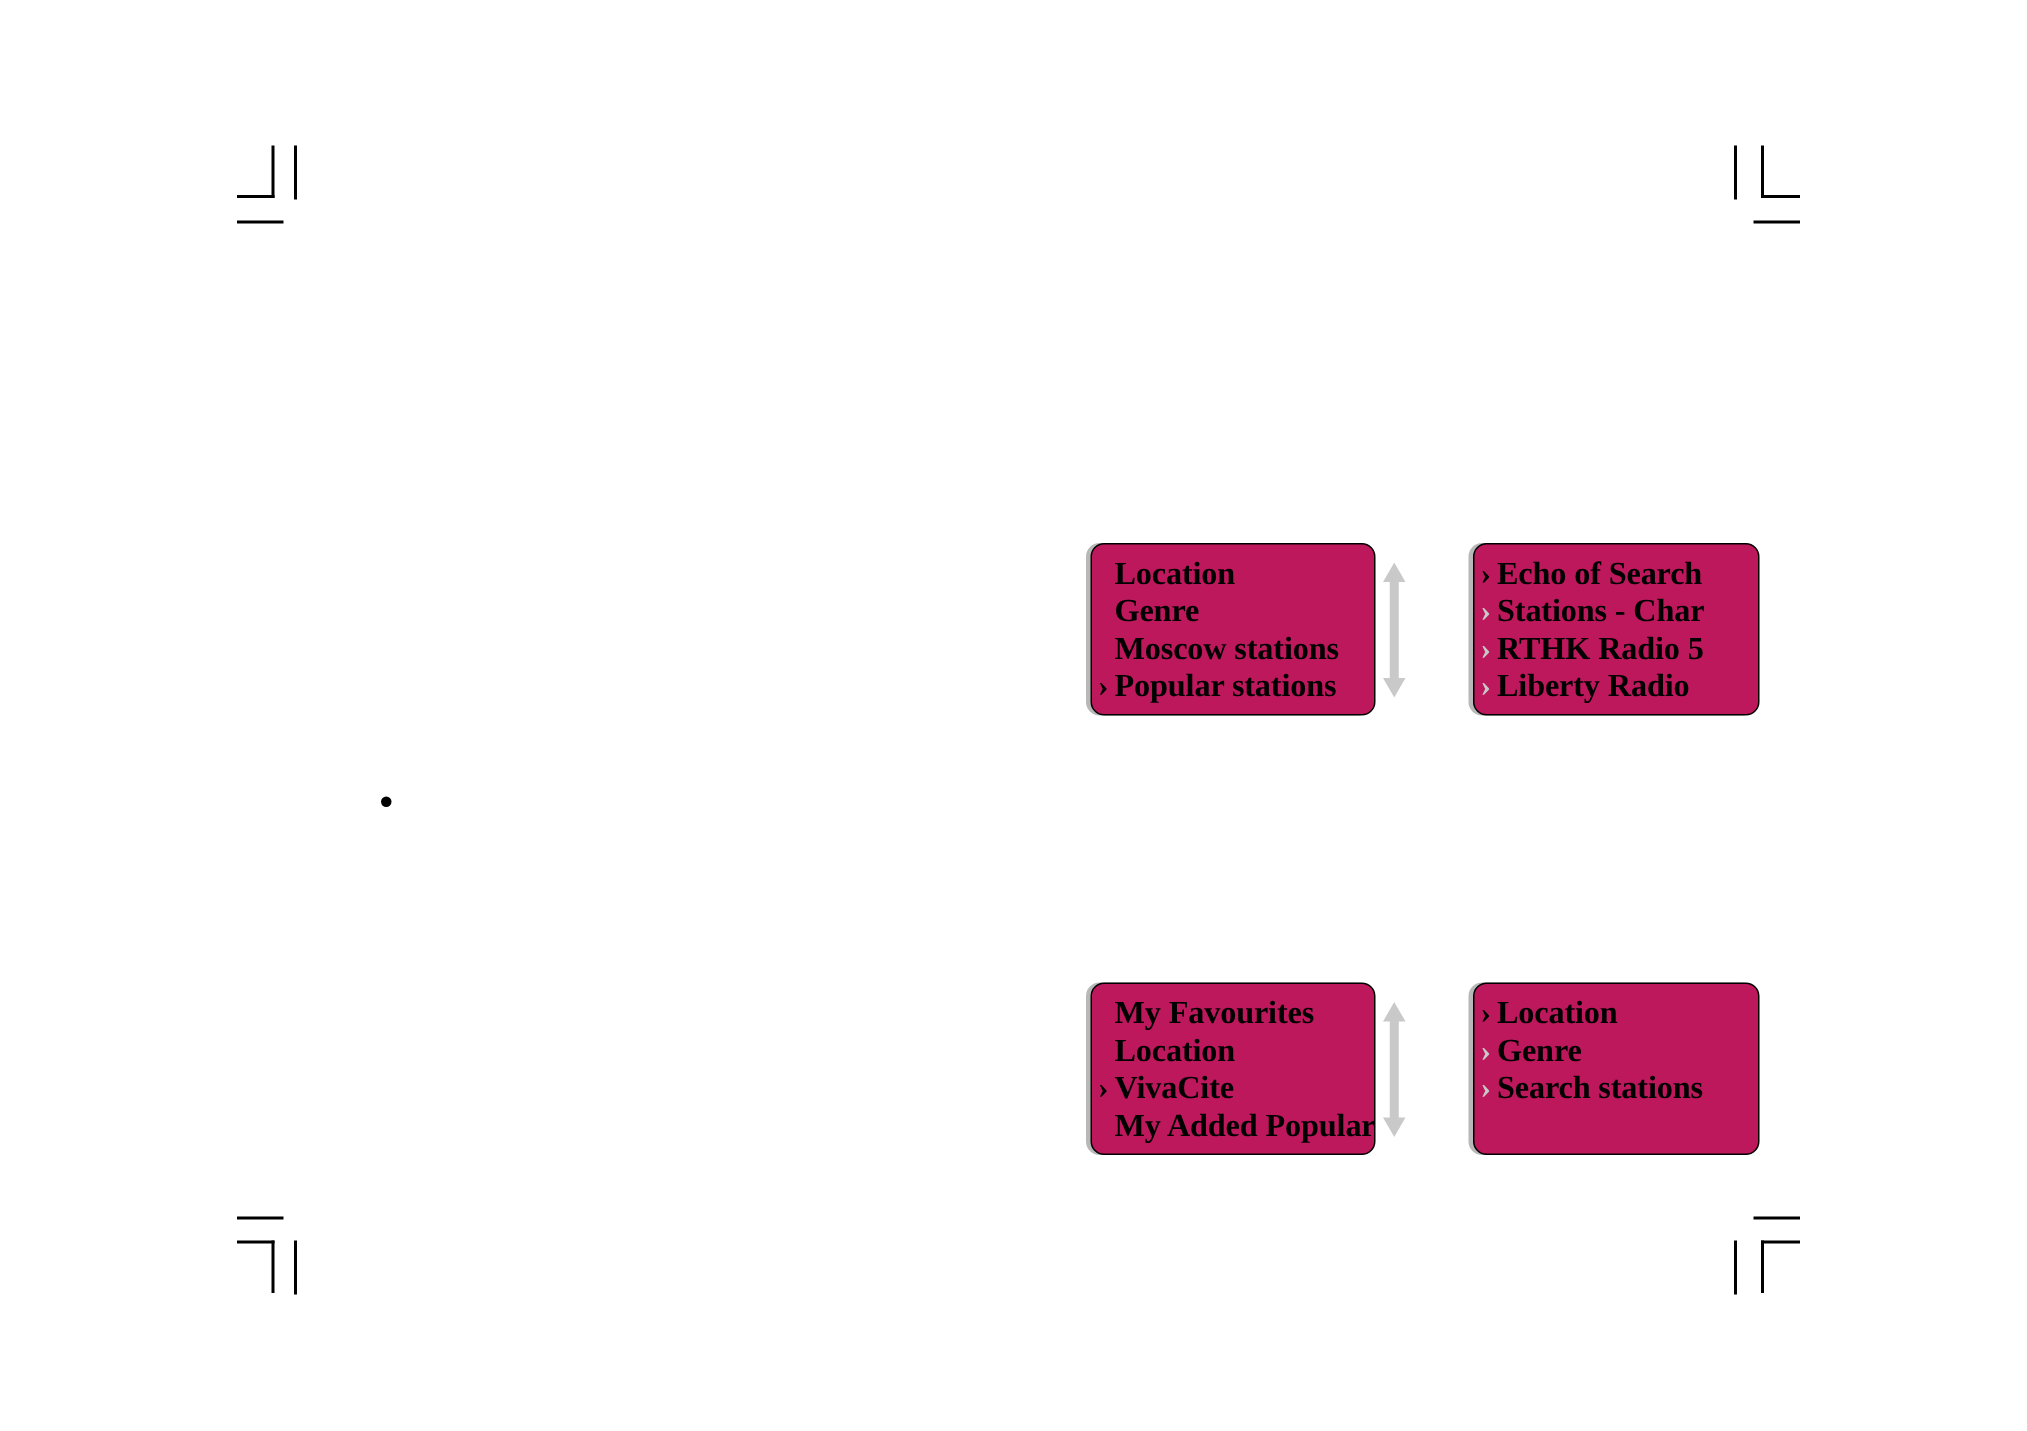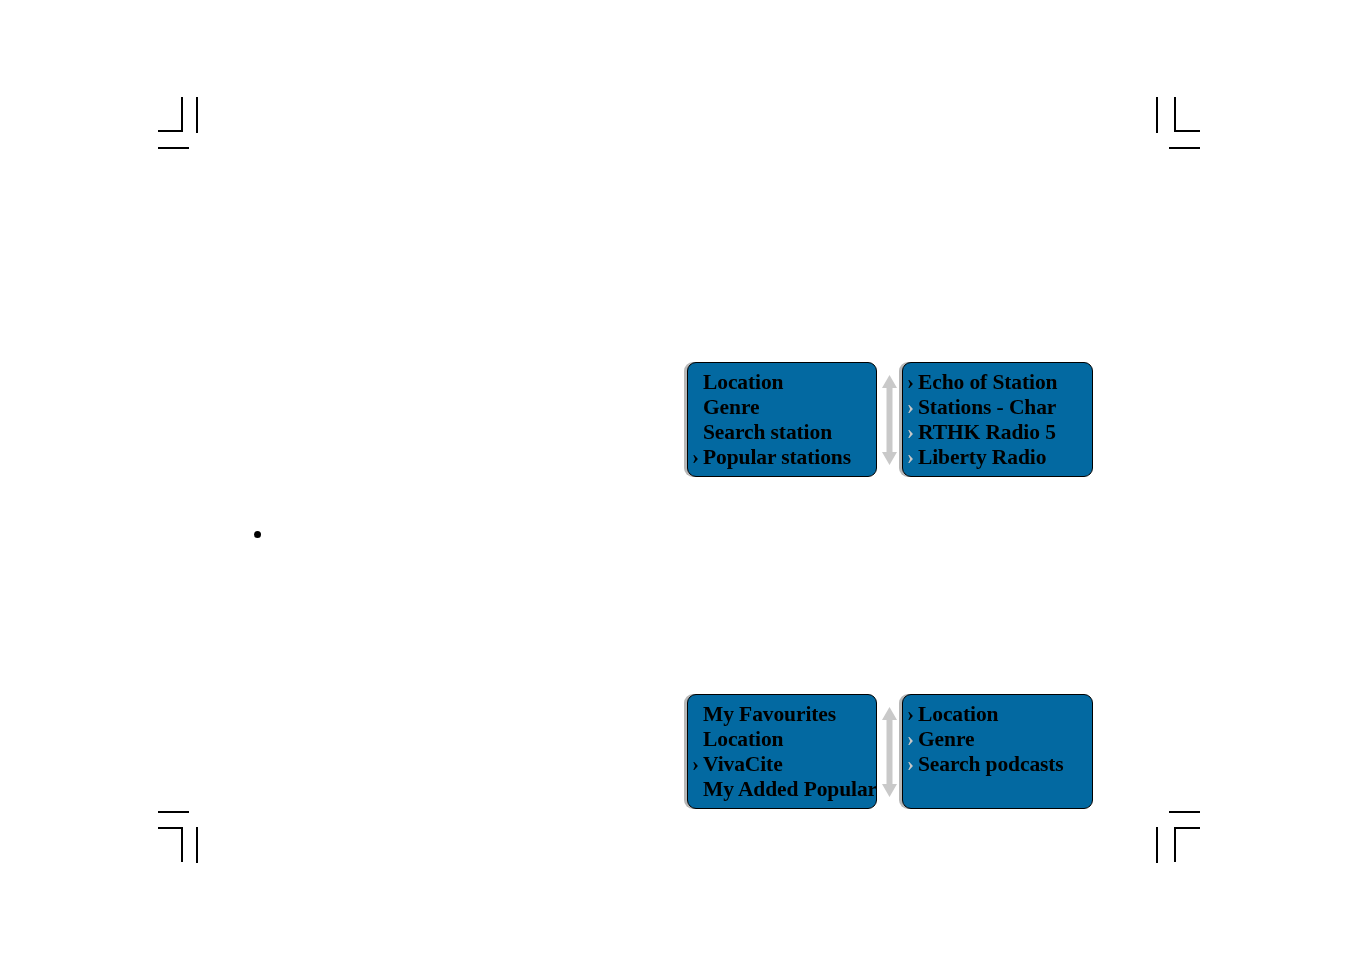--- a/index.html
+++ b/index.html
@@ -75,30 +75,31 @@
     border-radius: 50%;
   }
 
   
   .screen-group {
     position: absolute;
     display: flex;
     align-items: center;
   }
   .group-top    { left: 687px; top: 362px; }
-  .group-bottom { left: 687px; top: 694px; }
+  .group-bottom { left: 687px; top: 655px; }
 
   .lcd {
     position: relative;
-    background: #0369a1;
+    background: #be185d;
     border: 1.6px solid #000000;
     border-radius: 9px;
     box-shadow: -3px 0 0 0 #b8b8b8;
     overflow: hidden;
     flex: 0 0 auto;
+    margin-left: 40px;
   }
 
   .lcd-left  { width: 190px; height: 115px; padding: 7px 0 0 0; }
   .lcd-right { width: 191px; height: 115px; padding: 7px 0 0 0; }
 
   .lcd-row {
     display: flex;
     align-items: baseline;
     height: 25px;
     white-space: nowrap;
@@ -177,38 +178,38 @@
       <div class="lcd-row">
         <span class="chev chev-none">›</span>
         <span class="lcd-label">Location</span>
       </div>
       <div class="lcd-row">
         <span class="chev chev-none">›</span>
         <span class="lcd-label">Genre</span>
       </div>
       <div class="lcd-row">
         <span class="chev chev-none">›</span>
-        <span class="lcd-label">Search station</span>
+        <span class="lcd-label">Moscow stations</span>
       </div>
       <div class="lcd-row">
         <span class="chev chev-active">›</span>
         <span class="lcd-label">Popular stations</span>
       </div>
     </div>
 
     <div class="scroll-indicator">
       <svg width="17" height="90" viewBox="0 0 17 90" aria-hidden="true">
         <polygon points="8.5,0 16,13 11.5,13 11.5,77 16,77 8.5,90 1,77 5.5,77 5.5,13 1,13" fill="#c9c9c9"></polygon>
       </svg>
     </div>
 
     <div class="lcd lcd-right">
       <div class="lcd-row">
         <span class="chev chev-active">›</span>
-        <span class="lcd-label">Echo of Station</span>
+        <span class="lcd-label">Echo of Search</span>
       </div>
       <div class="lcd-row">
         <span class="chev chev-inactive">›</span>
         <span class="lcd-label">Stations - Char</span>
       </div>
       <div class="lcd-row">
         <span class="chev chev-inactive">›</span>
         <span class="lcd-label">RTHK Radio 5</span>
       </div>
       <div class="lcd-row">
@@ -249,18 +250,18 @@
       <div class="lcd-row">
         <span class="chev chev-active">›</span>
         <span class="lcd-label">Location</span>
       </div>
       <div class="lcd-row">
         <span class="chev chev-inactive">›</span>
         <span class="lcd-label">Genre</span>
       </div>
       <div class="lcd-row">
         <span class="chev chev-inactive">›</span>
-        <span class="lcd-label">Search podcasts</span>
+        <span class="lcd-label">Search stations</span>
       </div>
     </div>
   </div>
 
 </div>
 
 </body></html>

